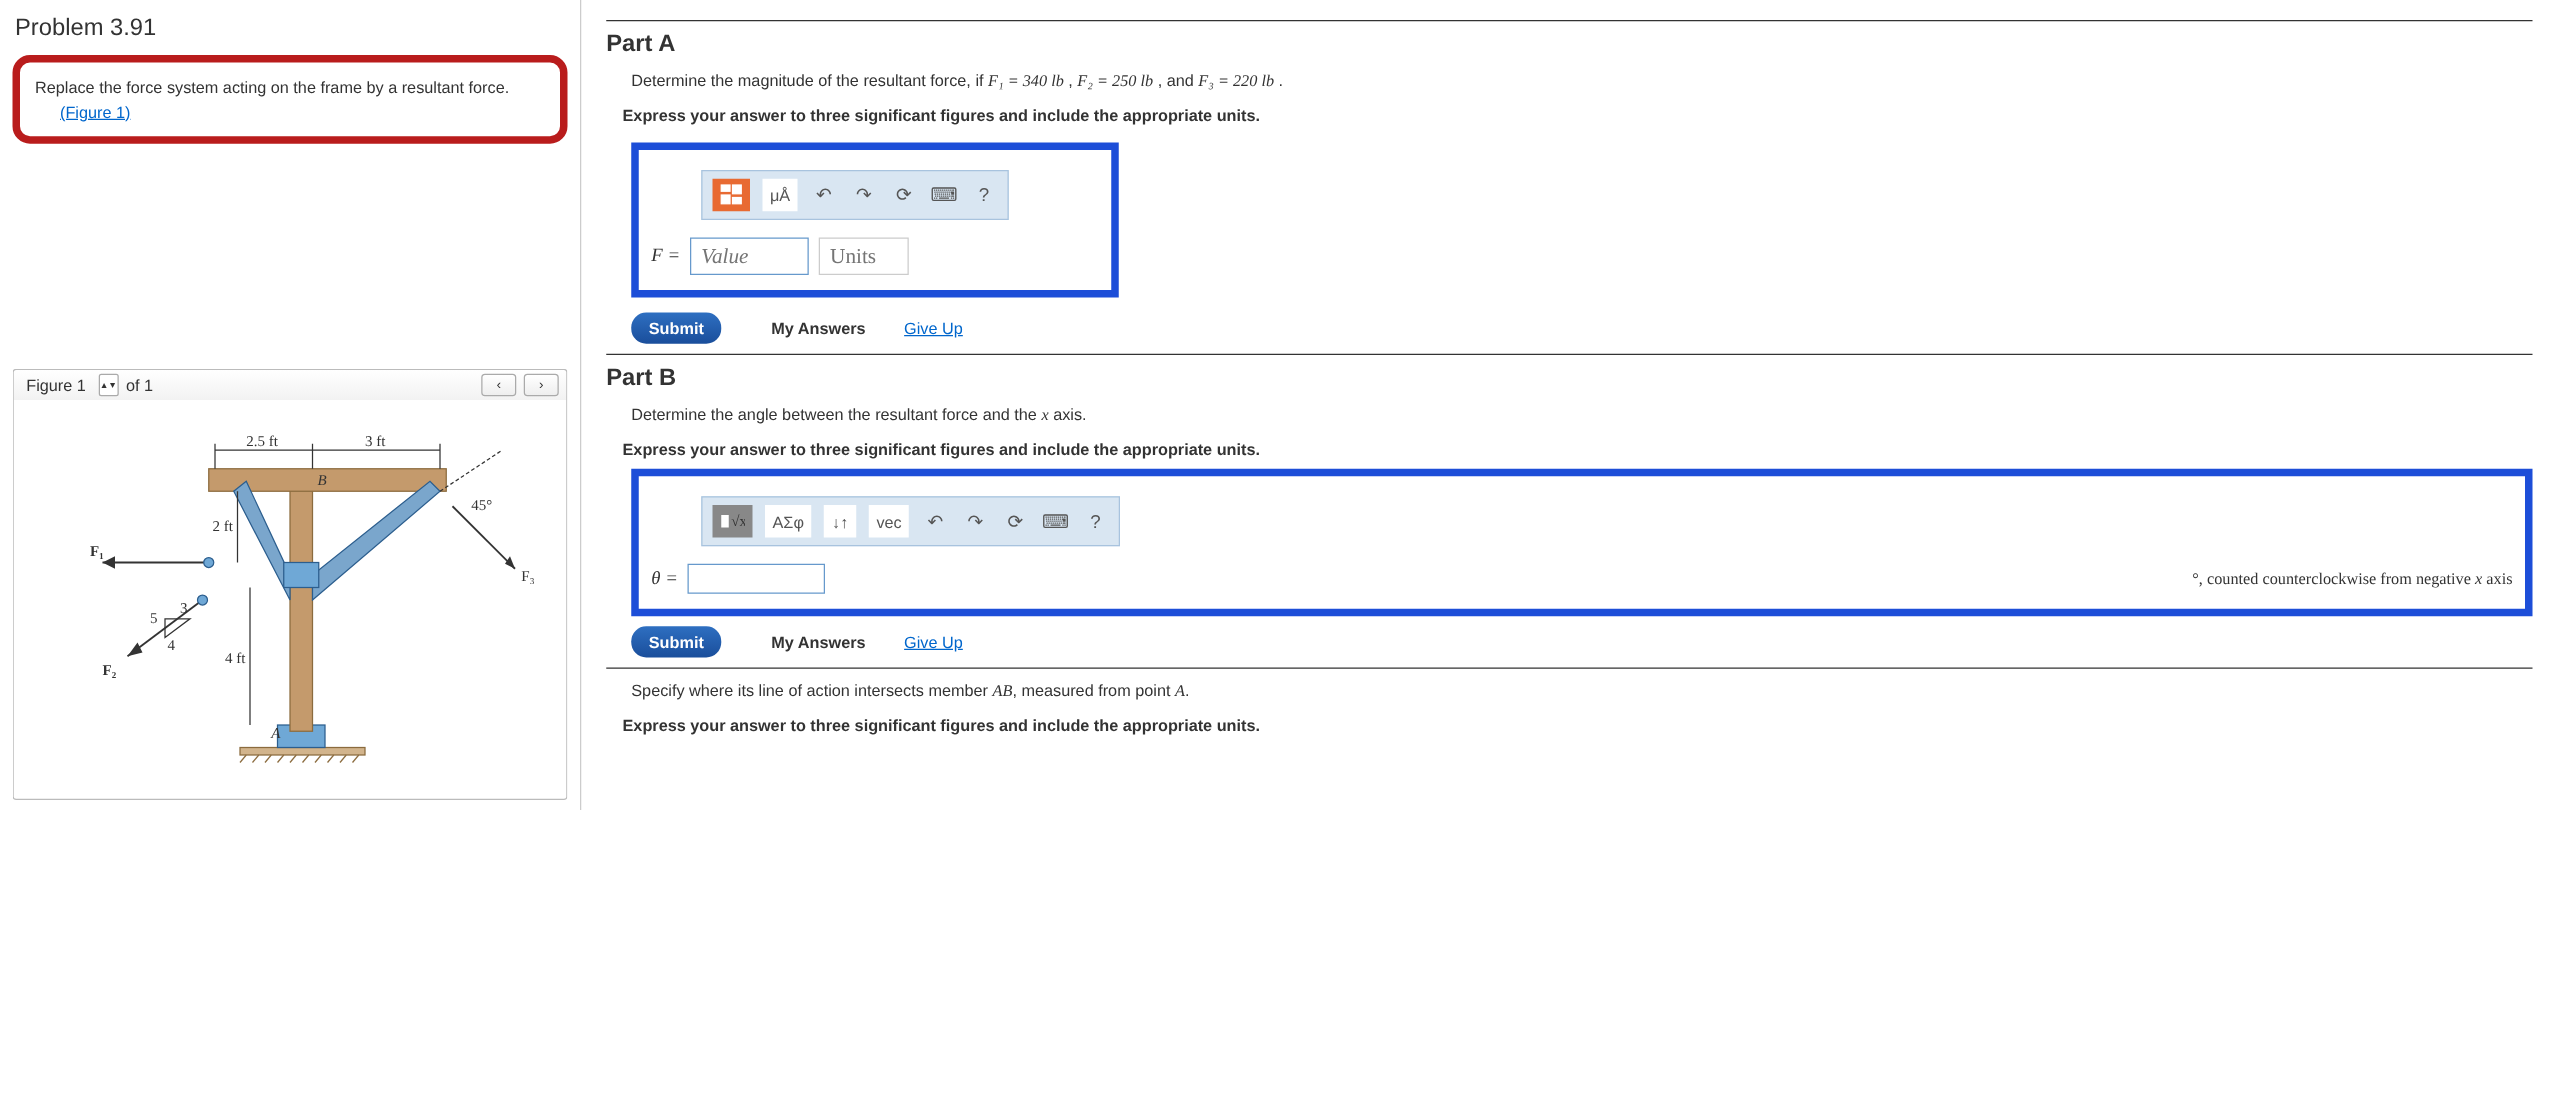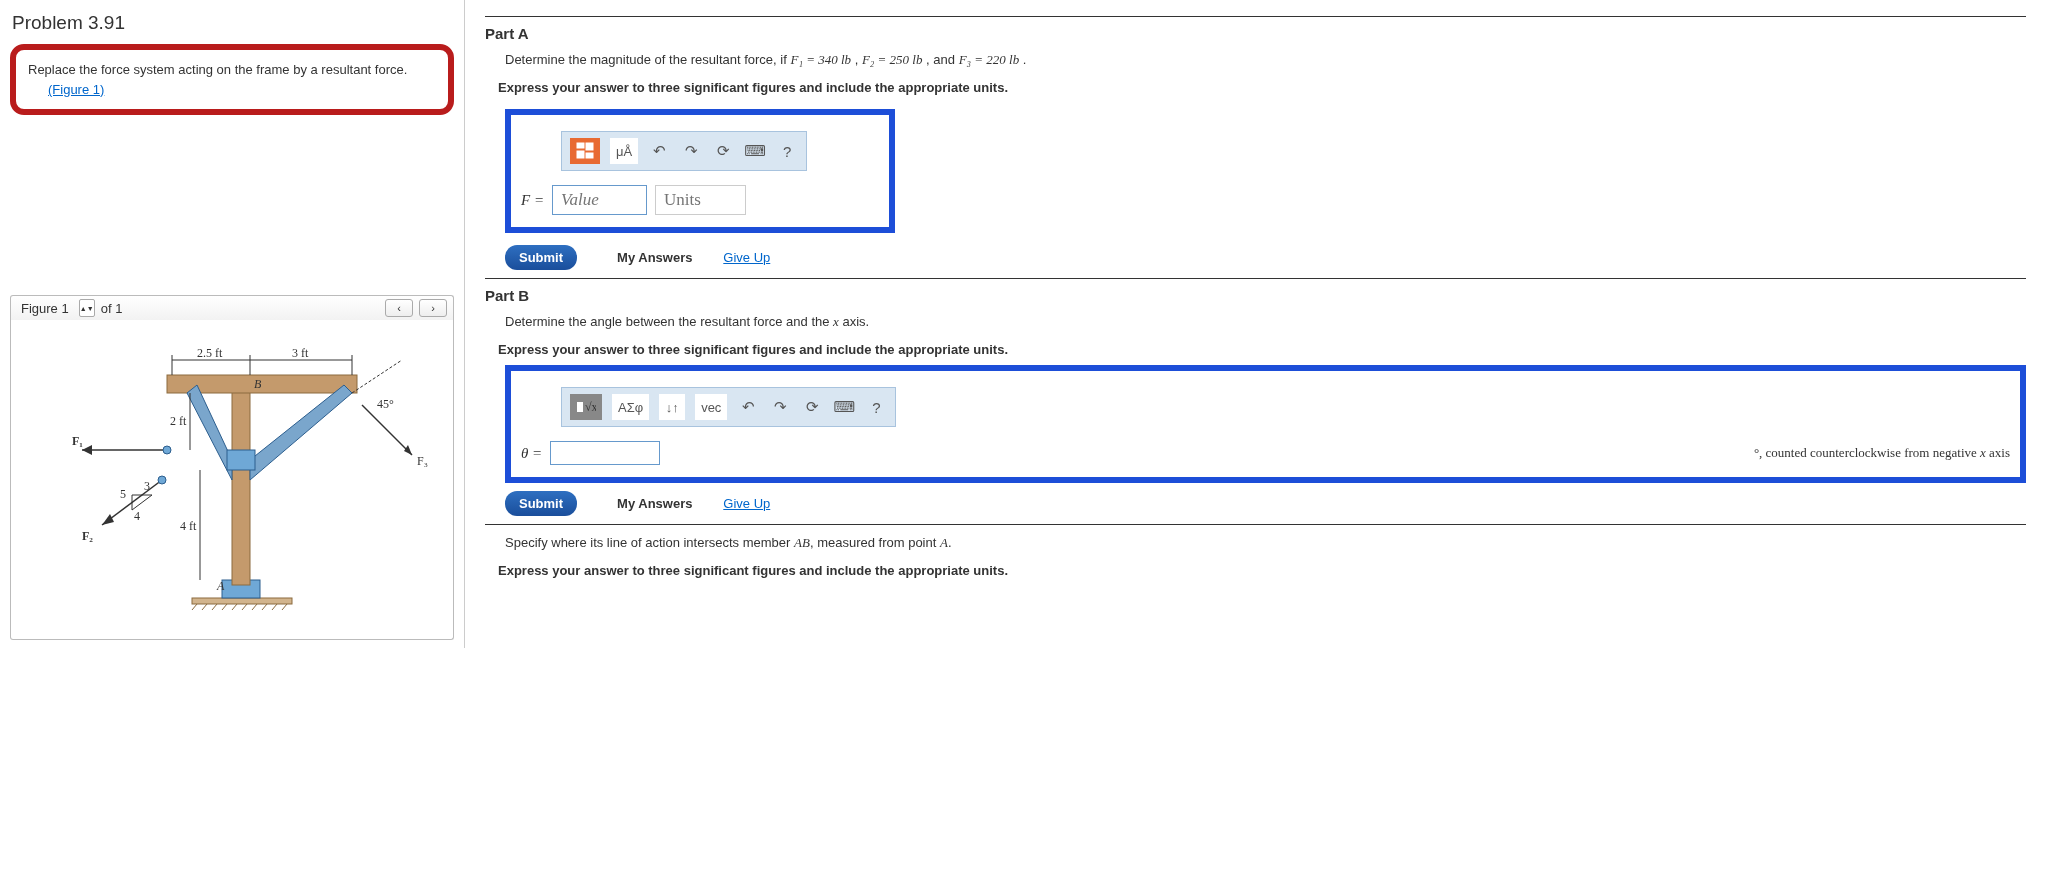--- a/index.html
+++ b/index.html
@@ -82,21 +82,21 @@
     justify-content:center;
     position:relative;
   }
   hr.sec {
     border: none;
     border-top: 1px solid #333;
     margin: 8px 0 8px 0;
   }
   .part-head {
     font-weight: bold;
-    font-size: 15px;
+    font-size: 19px;
     margin: 8px 0 4px 0;
   }
   .part-desc { margin: 8px 0 6px 20px; line-height:1.5; }
   .bold { font-weight: bold; margin-left: 13px; }
   .answer-box {
     border: 6px solid #1d4ed8;
     padding: 16px 10px 6px 10px;
     margin: 6px 0 8px 20px;
     display: inline-block;
     min-width: 390px;
@@ -149,21 +149,21 @@
     width:95px;
     height:30px;
     font-style:italic;
     font-family:'Times New Roman',serif;
     font-size:17px;
     color:#0f172a;
   }
   .unit-input {
     border:1px solid #ccc;
     padding:6px 8px;
-    width:91px;
+    width:72px;
     height:30px;
     font-family:'Times New Roman',serif;
     font-size:17px;
     color:#888;
   }
   .theta-input {
     border:1px solid #6699cc;
     width:110px;
     height:24px;
     padding:2px 4px;

